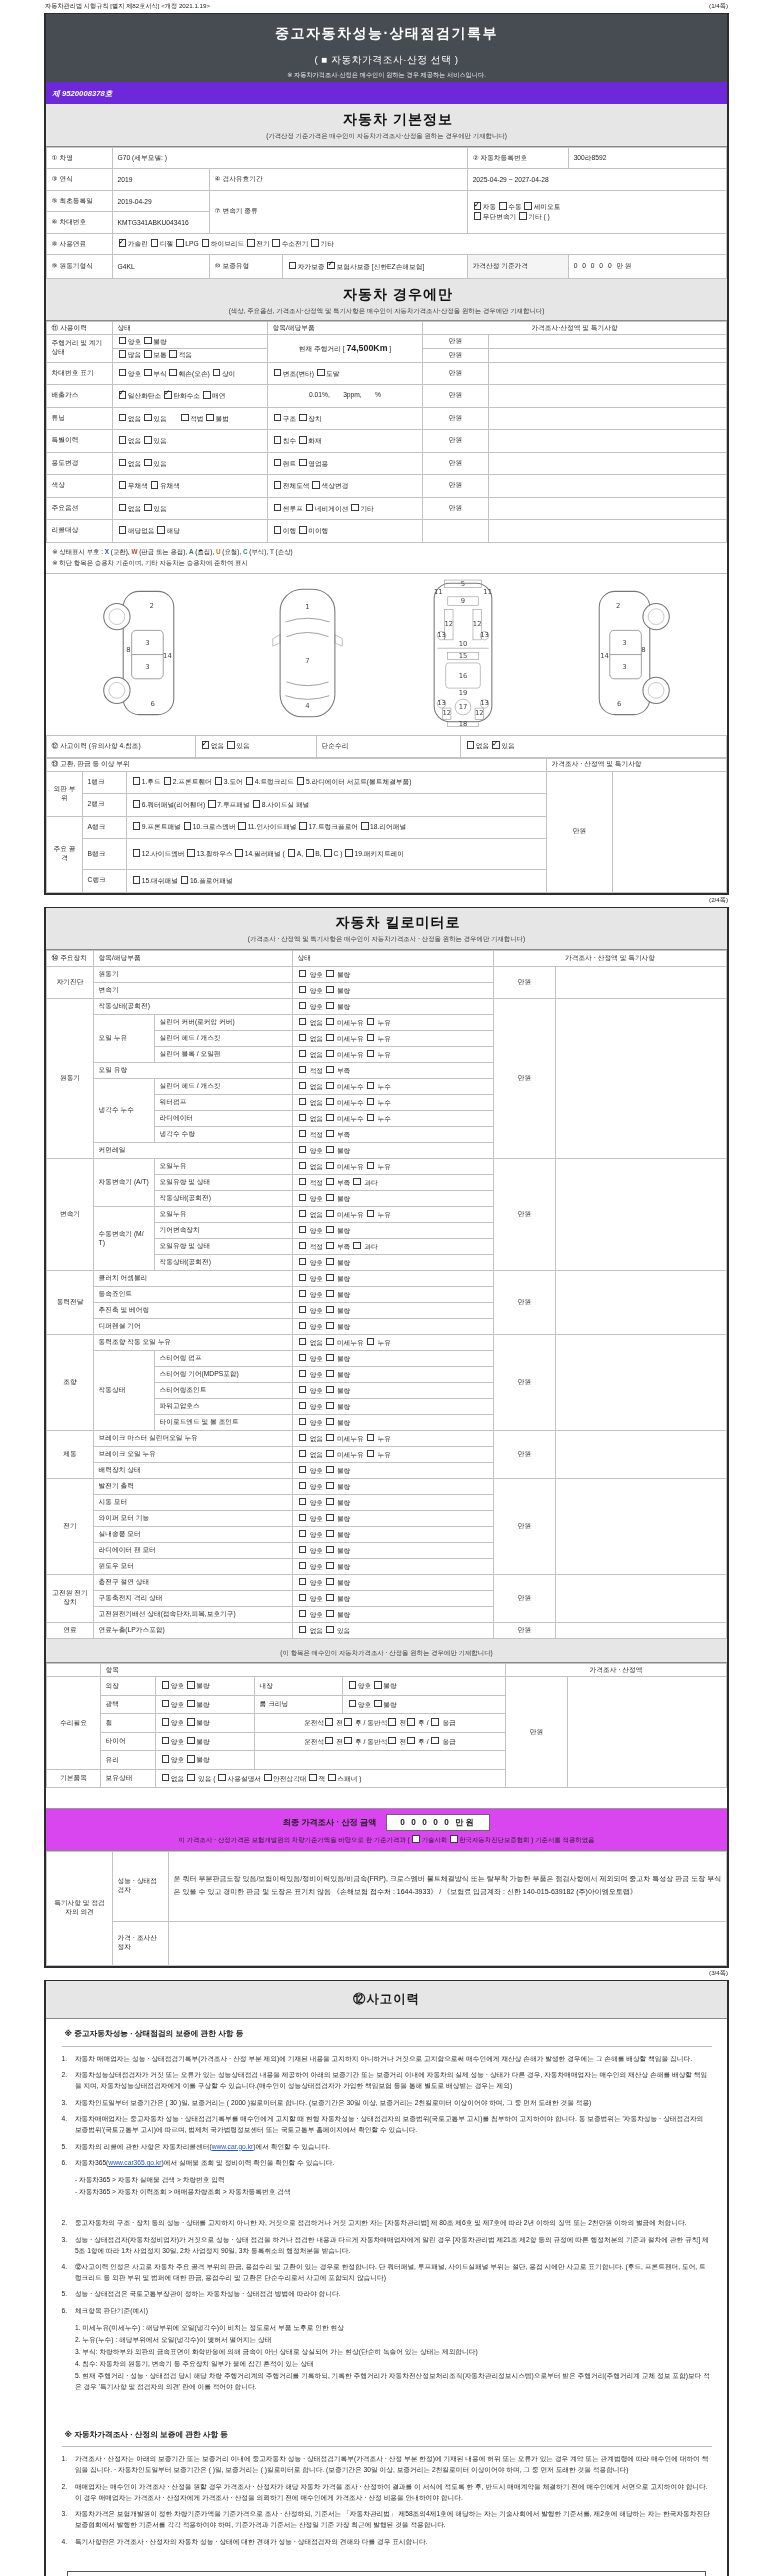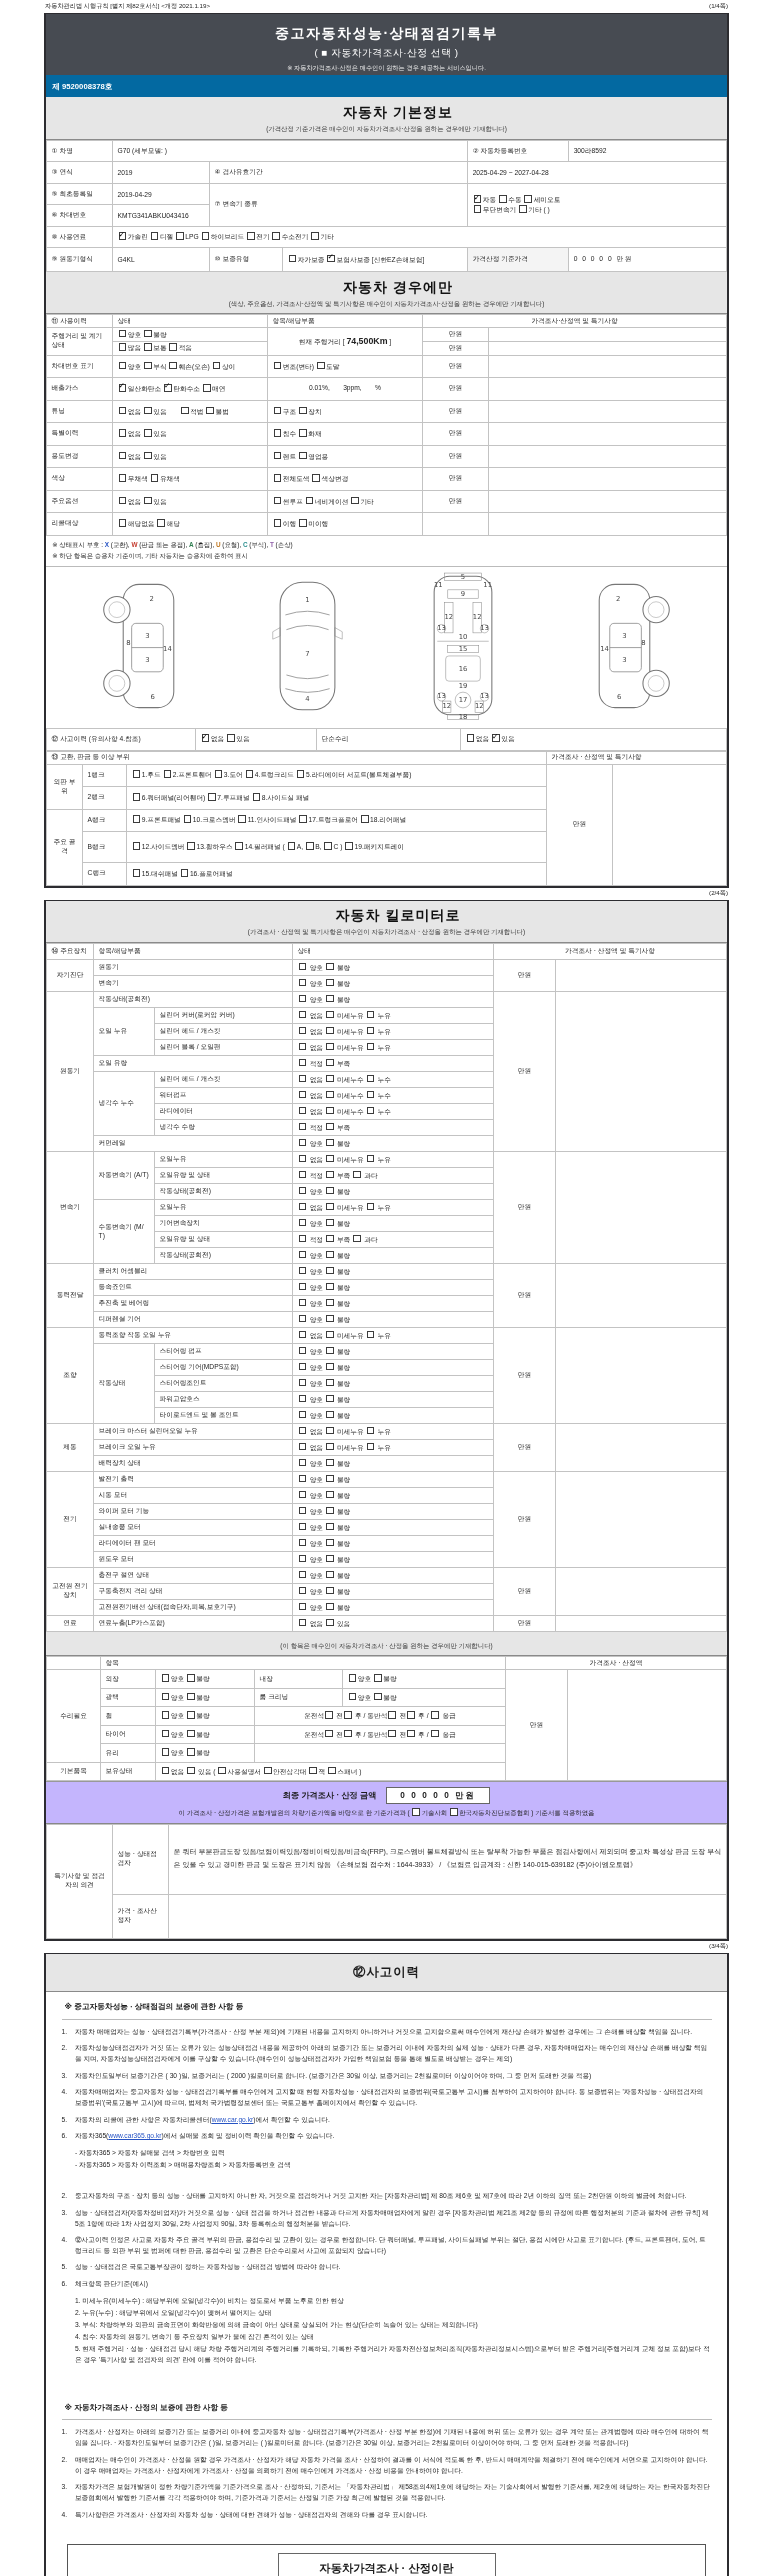--- a/index.html
+++ b/index.html
@@ -3,23 +3,23 @@
 <meta charset="utf-8">
 <style>
   html,body{margin:0;padding:0;}
   body{width:773px;height:2576px;background:#fff;font-family:"Liberation Sans","DejaVu Sans",sans-serif;color:#1c1c1c;overflow:hidden;}
   .pagewrap{width:685px;margin:0 auto;}
   .topline{display:flex;justify-content:space-between;font-size:6.2px;color:#222;padding:2.1px 1px 1.5px;}
   .marker{text-align:right;font-size:6.2px;color:#222;padding:1.5px 1px;}
   .blk{border:2.6px solid #2c2c30;border-top-width:1px;background:#fff;}
   .titlebar{background:#474b52;color:#fff;text-align:center;padding:11.3px 5.2px 2.1px;}
   .titlebar .t{font-size:14px;font-weight:bold;letter-spacing:1.5px;}
-  .titlebar .s{font-size:9.8px;margin-top:4px;letter-spacing:0.5px;}
+  .titlebar .s{font-size:9.8px;margin-top:11px;letter-spacing:0.5px;}
   .titlebar .n{font-size:6.2px;margin-top:4.1px;color:#eee;}
-  .docno{background:#0369a1;color:#fff;font-size:7.7px;font-weight:bold;padding:7.2px 6.2px 5.2px;text-align:left;}
+  .docno{background:#6d28d9;color:#fff;font-size:7.7px;font-weight:bold;padding:7.2px 6.2px 5.2px;text-align:left;font-style:italic;}
   .band{background:#e6e6e6;border-bottom:1px solid #8a8a8a;text-align:center;padding:6.7px 0 4.6px;}
   .band .bt{font-size:14px;font-weight:bold;letter-spacing:1px;color:#111;padding-left:23px;}
   .band .bs{font-size:6.4px;color:#333;margin-top:3.1px;}
   table.t{border-collapse:collapse;width:100%;table-layout:fixed;}
   table.t td{border:0.5px solid #c3c3c3;font-size:6.7px;padding:1.5px 4.6px;color:#222;vertical-align:middle;word-break:break-all;}
   table.t{border:0.5px solid #9a9a9a;}
   td.lab{color:#333;background:#fff;}
   td.ctr{text-align:center;}
   .cb{width:5.7px;height:5.7px;border:1px solid #3c3c3c;display:inline-block;vertical-align:-1px;margin:0 1.5px 0 1px;background:#fff;position:relative;}
   .cb.ck:after{content:"\2713";position:absolute;left:-1px;top:-3.6px;font-size:7.7px;font-weight:bold;color:#000;}
@@ -36,21 +36,21 @@
   .gapline{height:13.4px;}
   .pricebox{border:0.5px solid #555;margin:8.2px 20.6px 11.3px;padding:8.2px 13.4px 10.3px;}
   .pricebox .pbt{border:0.5px solid #666;width:216px;margin:0 auto;text-align:center;font-size:11.3px;font-weight:bold;padding:7.2px 0;}
   .photoband{background:#e6e6e6;border-bottom:1px solid #8a8a8a;text-align:center;padding:10.3px 0;font-size:12.4px;font-weight:bold;letter-spacing:1px;}
   .notesline{font-size:6.4px;padding:4.1px 6.2px;border-bottom:0.5px solid #bbb;line-height:1.7;}
   .codeX{color:#2653c4;font-weight:bold;} .codeW{color:#c43b2e;font-weight:bold;}
   .codeA{color:#2e7d4f;font-weight:bold;} .codeU{color:#c07820;font-weight:bold;}
   .codeC{color:#2a8f8f;font-weight:bold;} .codeT{color:#8f5fa8;font-weight:bold;}
   .diagrow{display:flex;justify-content:space-around;align-items:center;padding:5.2px 20.6px 7.2px;}
   svg text{font-family:"DejaVu Sans",sans-serif;}
-  .finalrow{background:#c4b5fd;border-top:0.5px solid #999;}
+  .finalrow{background:#d946ef;border-top:0.5px solid #999;margin-top:20px;}
   .finalrow .fr1{display:flex;justify-content:center;align-items:center;padding:4.6px 0 2.1px;font-size:8.2px;font-weight:bold;}
   .finalrow .frv{border:0.5px solid #666;background:#fff;margin-left:9.3px;padding:2.1px 13.4px;font-size:8.2px;letter-spacing:2.1px;}
   .finalrow .fr2{text-align:center;font-size:6.4px;padding:2.1px 0 4.6px;border-bottom:1px solid #888;}
   .lk{color:#2653c4;text-decoration:underline;}
 </style>
 </head>
 <body>
 
 <div class="pagewrap">
   <div class="topline">

